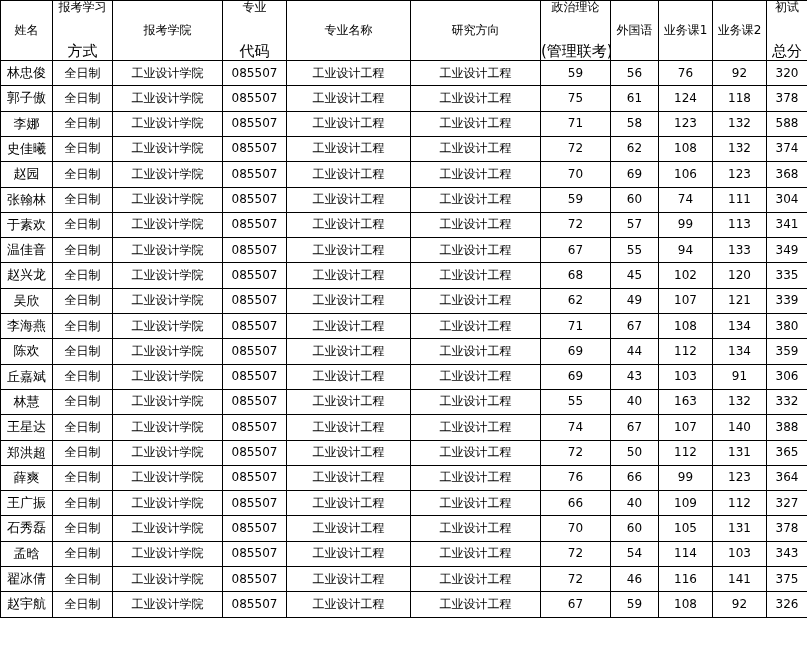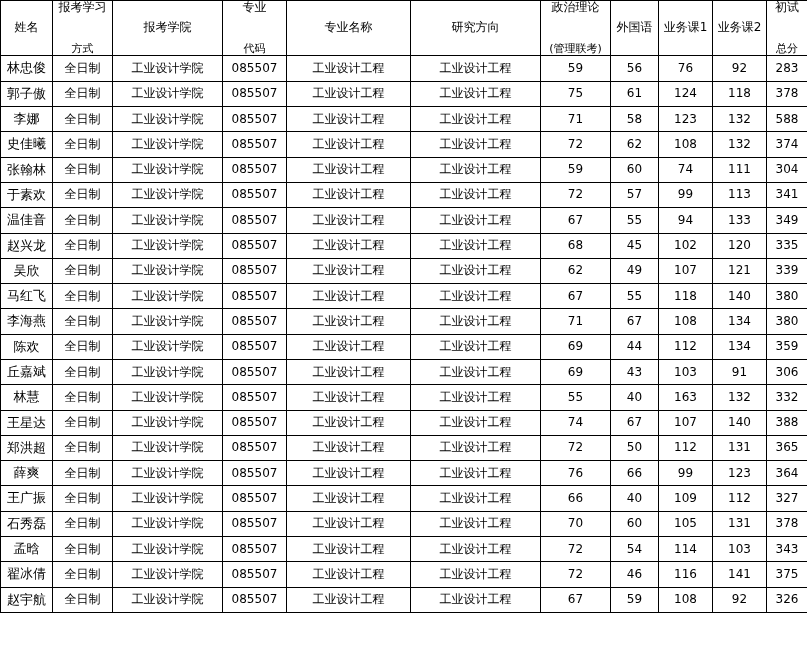--- a/index.html
+++ b/index.html
@@ -32,21 +32,21 @@
     white-space: nowrap;
   }
   #score-table thead th {
     font-weight: normal;
     font-size: 12px;
     height: 34px;
     line-height: 1.15;
   }
   #score-table thead th .sub {
     display: block;
-    font-size: 11px;
+    font-size: 15px;
     margin-top: 28px;
   }
   #score-table tbody td.name-cell {
     font-size: 13px;
     text-align: center;
   }
   
   col.c-name { width: 52px; }
   col.c-mode { width: 60px; }
   col.c-college { width: 110px; }
@@ -108,21 +108,21 @@
         <td class="name-cell">林忠俊</td>
         <td>全日制</td>
         <td>工业设计学院</td>
         <td>085507</td>
         <td>工业设计工程</td>
         <td>工业设计工程</td>
         <td>59</td>
         <td>56</td>
         <td>76</td>
         <td>92</td>
-        <td>283</td>
+        <td>320</td>
       </tr>
       <tr>
         <td class="name-cell">郭子傲</td>
         <td>全日制</td>
         <td>工业设计学院</td>
         <td>085507</td>
         <td>工业设计工程</td>
         <td>工业设计工程</td>
         <td>75</td>
         <td>61</td>
@@ -150,20 +150,33 @@
         <td>085507</td>
         <td>工业设计工程</td>
         <td>工业设计工程</td>
         <td>72</td>
         <td>62</td>
         <td>108</td>
         <td>132</td>
         <td>374</td>
       </tr>
       <tr>
+        <td class="name-cell">赵园</td>
+        <td>全日制</td>
+        <td>工业设计学院</td>
+        <td>085507</td>
+        <td>工业设计工程</td>
+        <td>工业设计工程</td>
+        <td>70</td>
+        <td>69</td>
+        <td>106</td>
+        <td>123</td>
+        <td>368</td>
+      </tr>
+      <tr>
         <td class="name-cell">张翰林</td>
         <td>全日制</td>
         <td>工业设计学院</td>
         <td>085507</td>
         <td>工业设计工程</td>
         <td>工业设计工程</td>
         <td>59</td>
         <td>60</td>
         <td>74</td>
         <td>111</td>
@@ -215,33 +228,20 @@
         <td>085507</td>
         <td>工业设计工程</td>
         <td>工业设计工程</td>
         <td>62</td>
         <td>49</td>
         <td>107</td>
         <td>121</td>
         <td>339</td>
       </tr>
       <tr>
-        <td class="name-cell">马红飞</td>
-        <td>全日制</td>
-        <td>工业设计学院</td>
-        <td>085507</td>
-        <td>工业设计工程</td>
-        <td>工业设计工程</td>
-        <td>67</td>
-        <td>55</td>
-        <td>118</td>
-        <td>140</td>
-        <td>380</td>
-      </tr>
-      <tr>
         <td class="name-cell">李海燕</td>
         <td>全日制</td>
         <td>工业设计学院</td>
         <td>085507</td>
         <td>工业设计工程</td>
         <td>工业设计工程</td>
         <td>71</td>
         <td>67</td>
         <td>108</td>
         <td>134</td>

